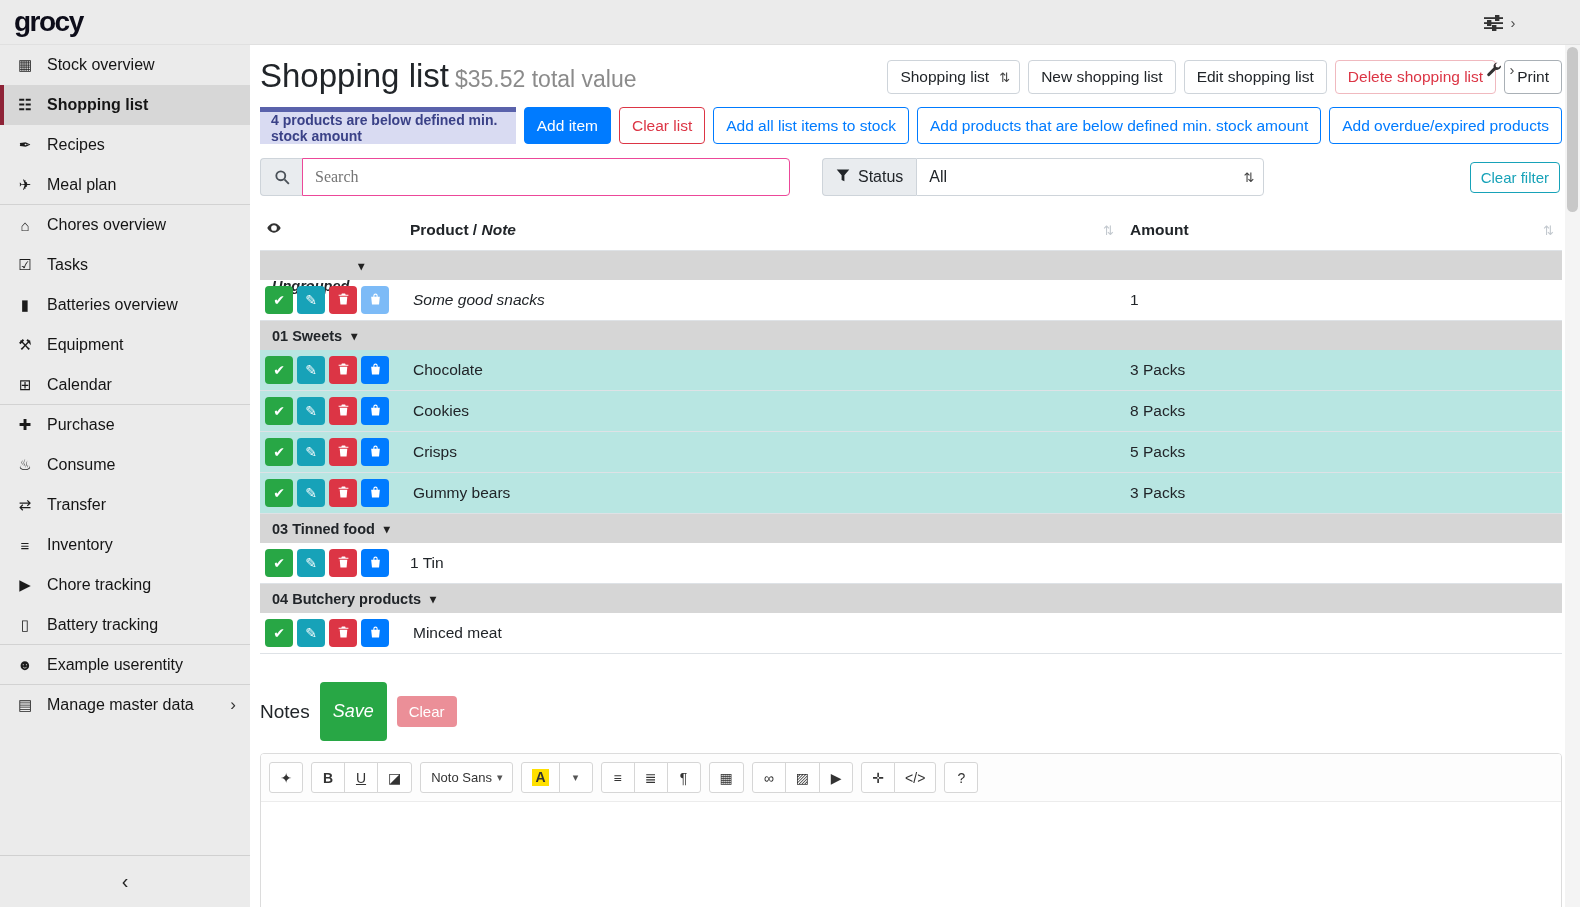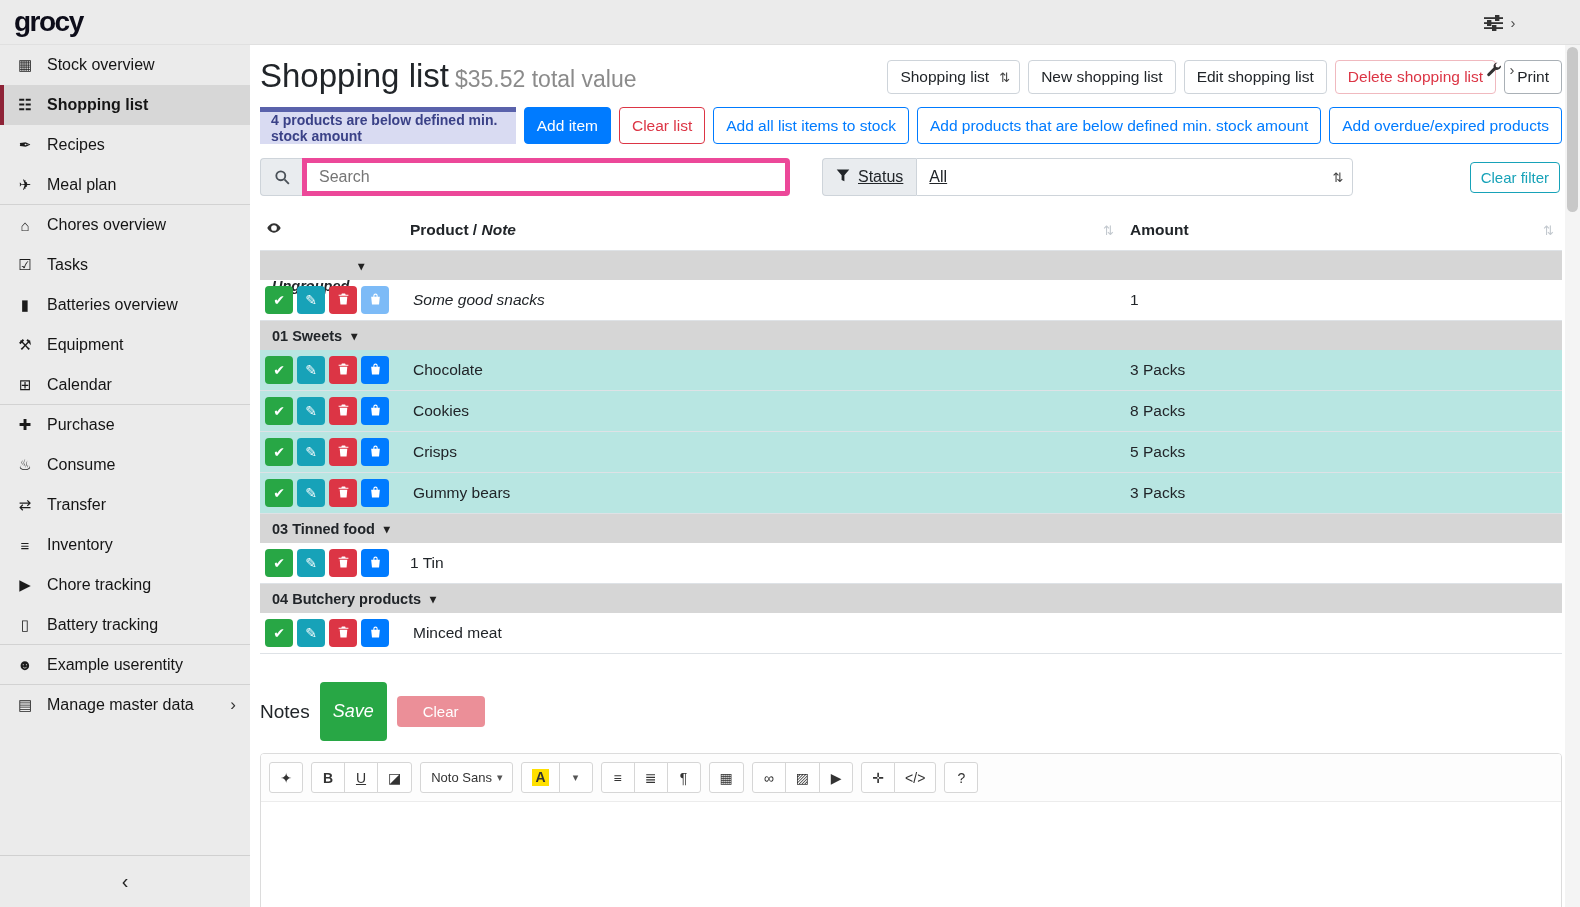--- a/index.html
+++ b/index.html
@@ -85,32 +85,32 @@
   .action-row .btn { padding: 0 12px; font-size: 15.5px; }
 
   
   .filter-row { display: flex; align-items: center; margin-top: 14px; }
   .search-group { display: flex; width: 530px; height: 38px; }
   .sg-icon {
     width: 42px; background: #e9ecef; border: 1px solid #ced4da; border-right: 0;
     border-radius: 4px 0 0 4px; display: flex; align-items: center; justify-content: center; cursor: pointer;
   }
   .search-input {
-    flex: 1; border: 5px solid #ec4899; border-radius: 0 4px 4px 0;
+    flex: 1; border: 1px solid #ec4899; border-radius: 0 4px 4px 0;
     padding: 0 12px; font-size: 16px; color: #495057; outline: none; min-width: 0;
-    font-family: Liberation Sans, sans-serif;
-  }
-  .status-group { display: flex; height: 38px; margin-left: 32px; text-decoration: underline; }
+    font-family: Liberation Serif, serif;
+  }
+  .status-group { display: flex; height: 38px; margin-left: 32px; }
   .st-label {
     display: flex; gap: 8px; align-items: center; background: #e9ecef;
     border: 1px solid #ced4da; border-right: 0; border-radius: 4px 0 0 4px;
     padding: 0 13px; font-size: 16px;
   }
   .st-select {
-    width: 437px; position: relative; border: 1px solid #ced4da; border-radius: 0 4px 4px 0;
+    width: 348px; position: relative; border: 1px solid #ced4da; border-radius: 0 4px 4px 0;
     display: flex; align-items: center; padding: 0 28px 0 12px; font-size: 16px; background: #fff; cursor: pointer;
   }
   .clear-filter {
     margin-left: auto; margin-right: 2px; background: #fff;
     color: var(--info, #17a2b8); border: 1px solid var(--info, #17a2b8);
     padding: 6px 10px; font-size: 15px; border-radius: 4px;
   }
 
   
   .table { margin-top: 15px; }
@@ -144,21 +144,21 @@
   .act.bag  { background: var(--primary, #007bff); }
   .act.bag.muted { background: var(--muted-bag, #7dbbf7); }
   .cell-product { flex: 1; font-size: 15.5px; padding-left: 3px; }
   .cell-product.note { font-style: italic; }
   .cell-amount { width: 432px; flex: none; font-size: 15.5px; }
 
   
   .notes-head { display: flex; align-items: center; gap: 10px; margin-top: 28px; }
   .notes-title { font-size: 19px; font-weight: normal; }
   .btn-save { background: var(--success, #28a745); color: #fff; border: none; border-radius: 4px; padding: 19px 13px; font-size: 18px; font-style: italic; }
-  .btn-clear { background: var(--danger, #dc3545); color: #fff; border: none; border-radius: 4px; padding: 7px 26px; font-size: 15px; opacity: 0.55; }
+  .btn-clear { background: var(--danger, #dc3545); color: #fff; border: none; border-radius: 4px; padding: 7px 12px; font-size: 15px; opacity: 0.55; }
 
   .editor { margin-top: 12px; border: 1px solid #dcdcdc; border-radius: 4px; height: 240px; overflow: hidden; background: #fff; }
   .ed-toolbar { padding: 8px; border-bottom: 1px solid #ececec; display: flex; gap: 8px; align-items: center; background: #fdfdfd; }
   .ed-group { display: flex; }
   .ed-btn {
     border: 1px solid #d6d6d6; background: #fff; padding: 5px 10px; font-size: 14px;
     min-width: 34px; height: 31px; display: flex; align-items: center; justify-content: center; gap: 5px; color: #333;
     border-radius: 0; margin-left: -1px;
   }
   .ed-group .ed-btn:first-child { border-radius: 3px 0 0 3px; margin-left: 0; }

